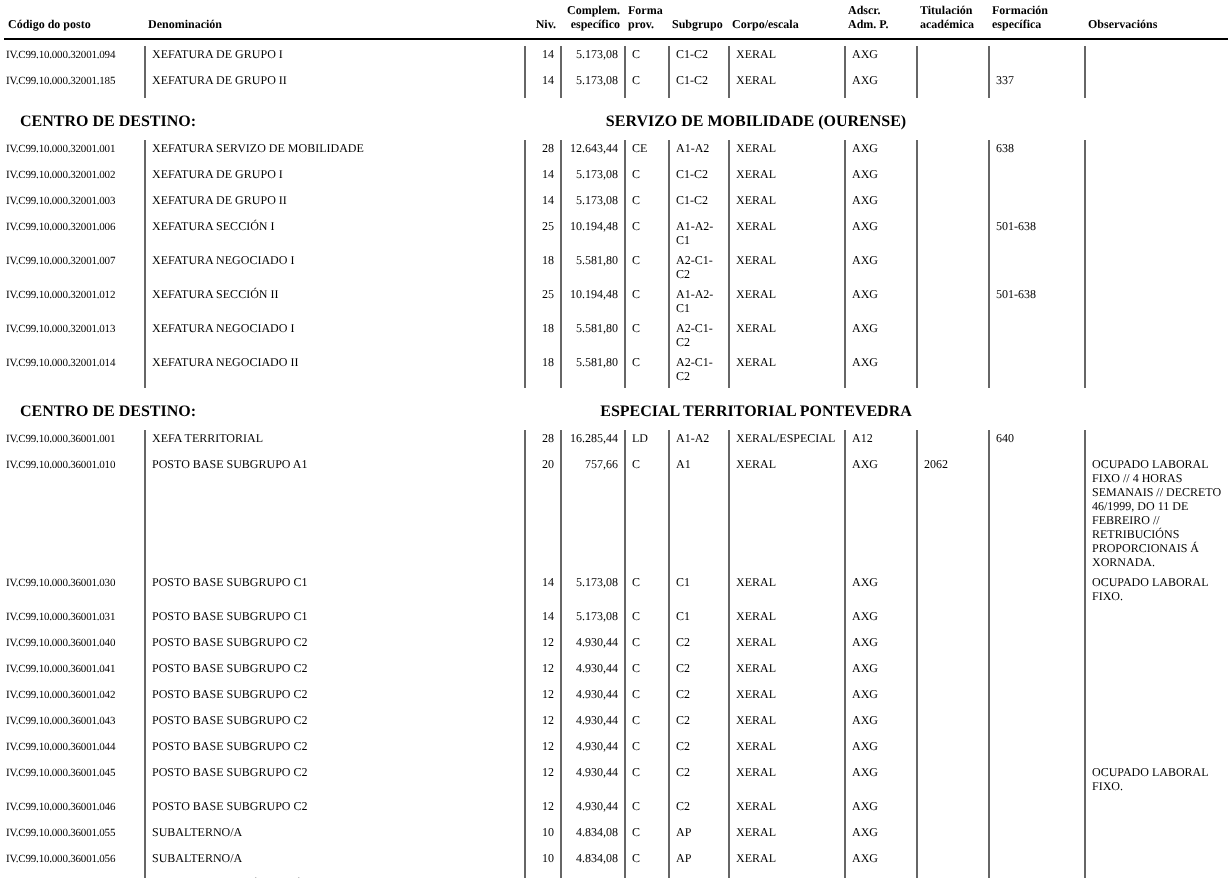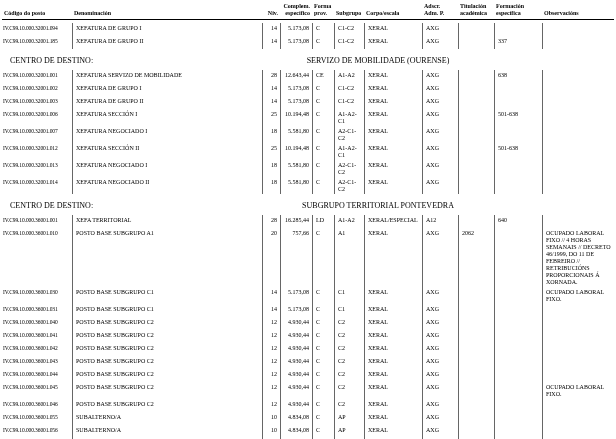--- a/index.html
+++ b/index.html
@@ -31,21 +31,21 @@
     border-left:0.8px solid #666;
     overflow:hidden;word-wrap:break-word;
   }
   .row .cell:first-child{border-left:none;font-size:5.5px;letter-spacing:-0.1px;padding-left:1px;}
   .row .cell.num{text-align:right;padding-right:3px;}
   .row .cell.obs{padding-right:1px;}
   
   .section-heading{
     display:flex;gap:0;
     margin:7px 0 4px 0;padding-left:8px;
-    font-weight:normal;font-size:8px;line-height:10px;
+    font-weight:bold;font-size:8px;line-height:10px;
   }
   .section-heading .sh-label{width:132px;flex:0 0 132px;}
   .section-heading .sh-value{flex:1;text-align:center;}
 </style>
 </head>
 <body>
 
 <div class="page">
   <div class="thead grid" id="thead">
       <div class="cell">Código do posto</div>
@@ -195,21 +195,21 @@
         <div class="cell">C</div>
         <div class="cell">A2-C1-C2</div>
         <div class="cell">XERAL</div>
         <div class="cell">AXG</div>
         <div class="cell"></div>
         <div class="cell"></div>
         <div class="cell obs"></div>
       </div>
       <div class="section-heading">
         <div class="sh-label">CENTRO DE DESTINO:</div>
-        <div class="sh-value">SUBGRUPO TERRITORIAL PONTEVEDRA</div>
+        <div class="sh-value">ESPECIAL TERRITORIAL PONTEVEDRA</div>
       </div>
       <div class="row grid">
         <div class="cell">IV.C99.10.000.36001.001</div>
         <div class="cell">XEFA TERRITORIAL</div>
         <div class="cell num">28</div>
         <div class="cell num">16.285,44</div>
         <div class="cell">LD</div>
         <div class="cell">A1-A2</div>
         <div class="cell">XERAL/ESPECIAL</div>
         <div class="cell">A12</div>

